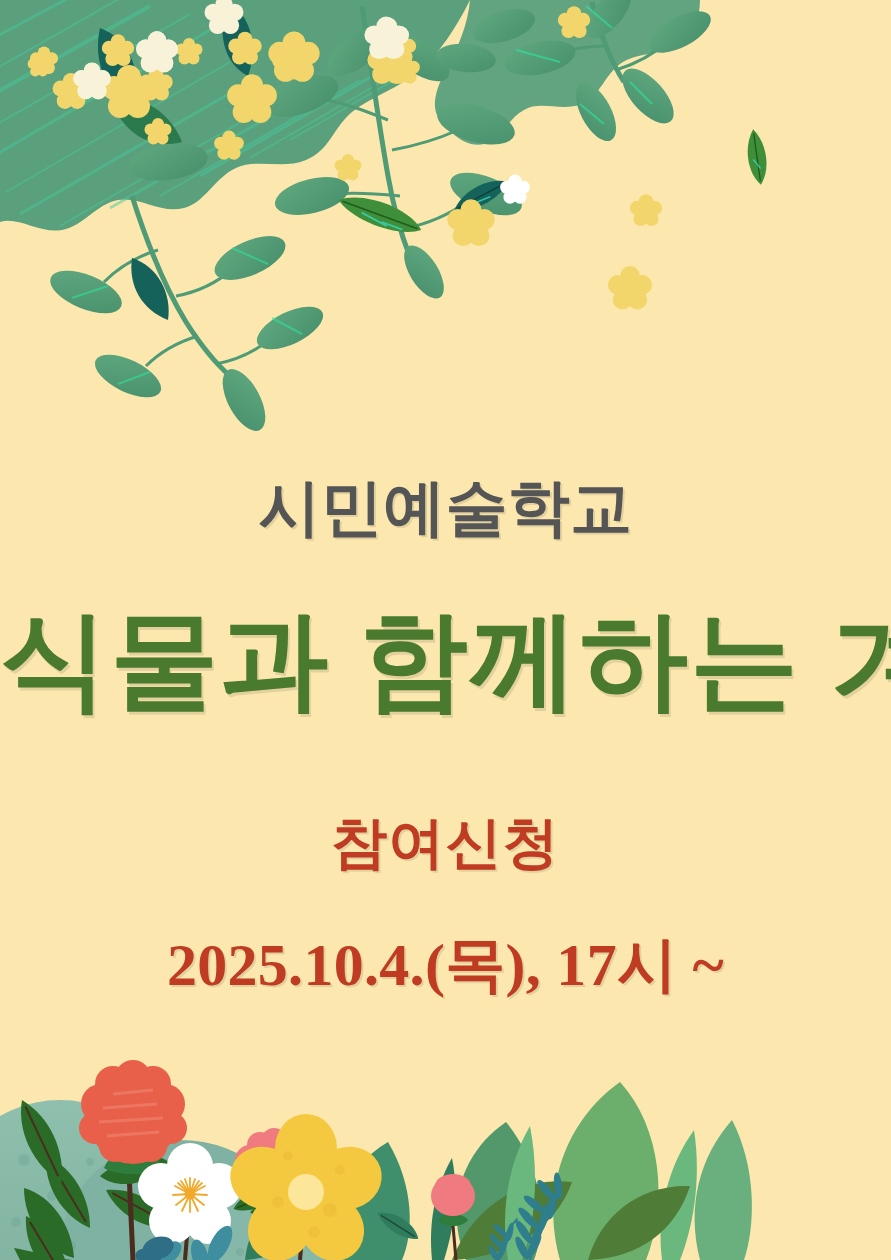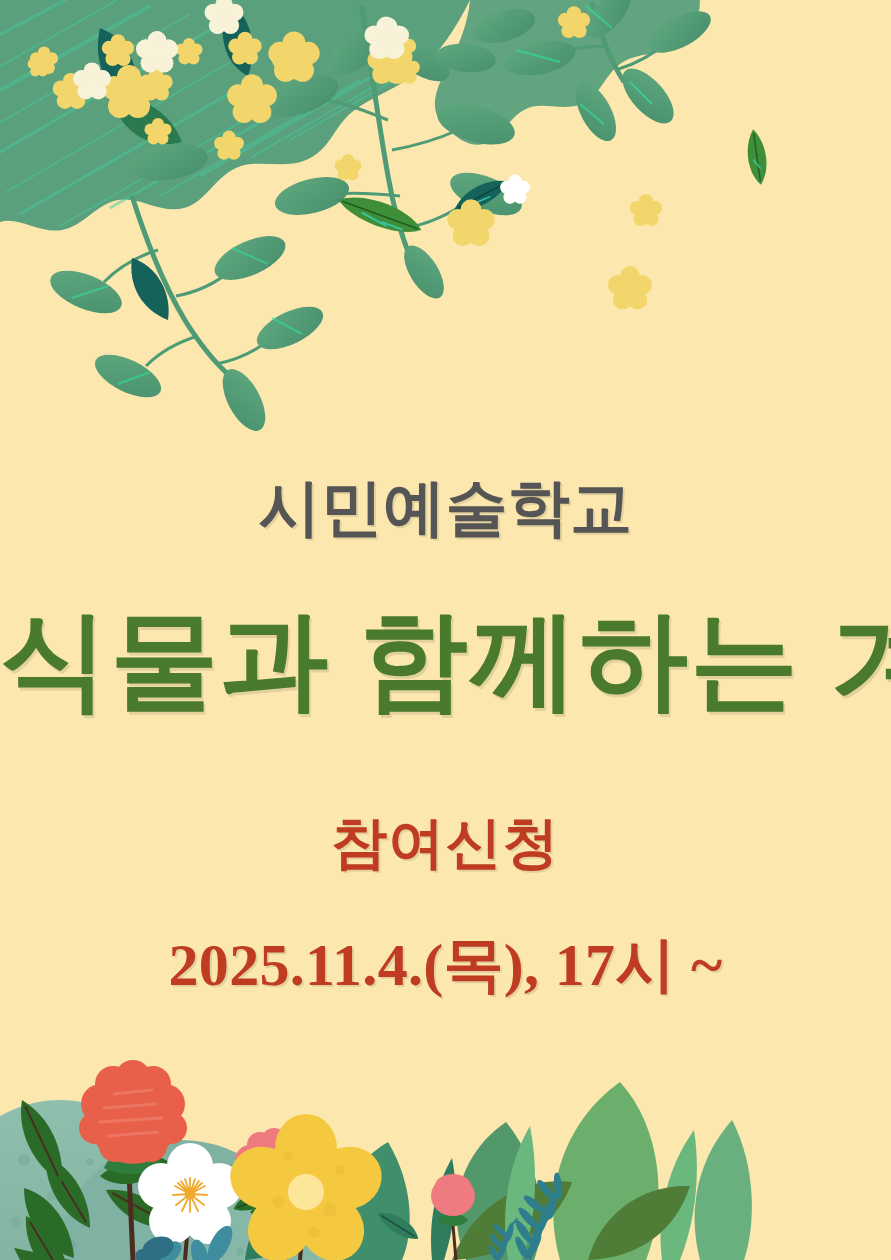--- a/index.html
+++ b/index.html
@@ -711,16 +711,16 @@
     </g>
   </svg>
 
   <div class="text-stack">
     <div class="line subtitle">시민예술학교</div>
 
     <div class="line maintitle">식물과 함께하는 겨울</div>
 
     <div class="line applylabel">참여신청</div>
 
-    <div class="line applydate">2025.11.4.(목), 17시 ~</div>
+    <div class="line applydate">2025.10.4.(목), 17시 ~</div>
   </div>
 
 </div>
 
 </body></html>

